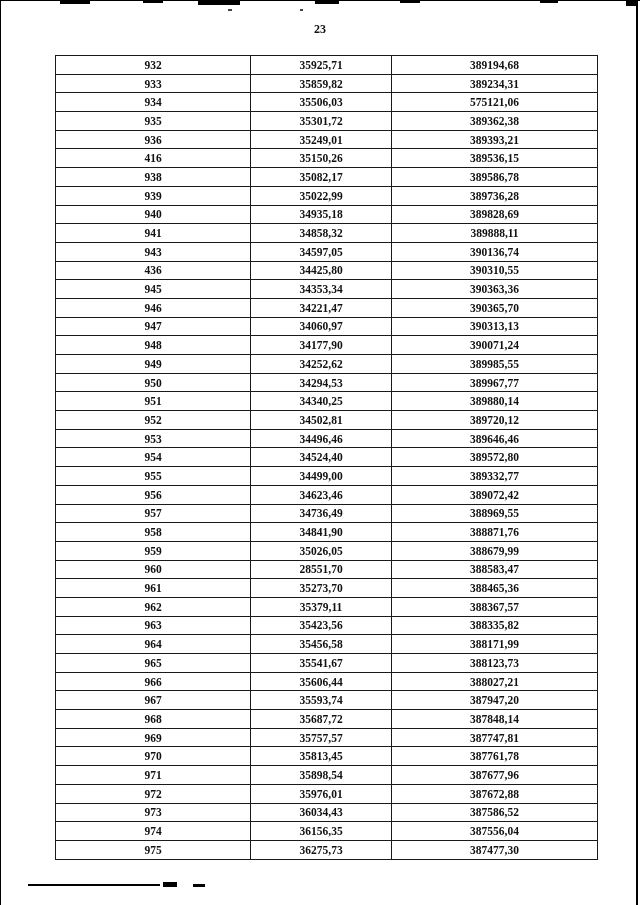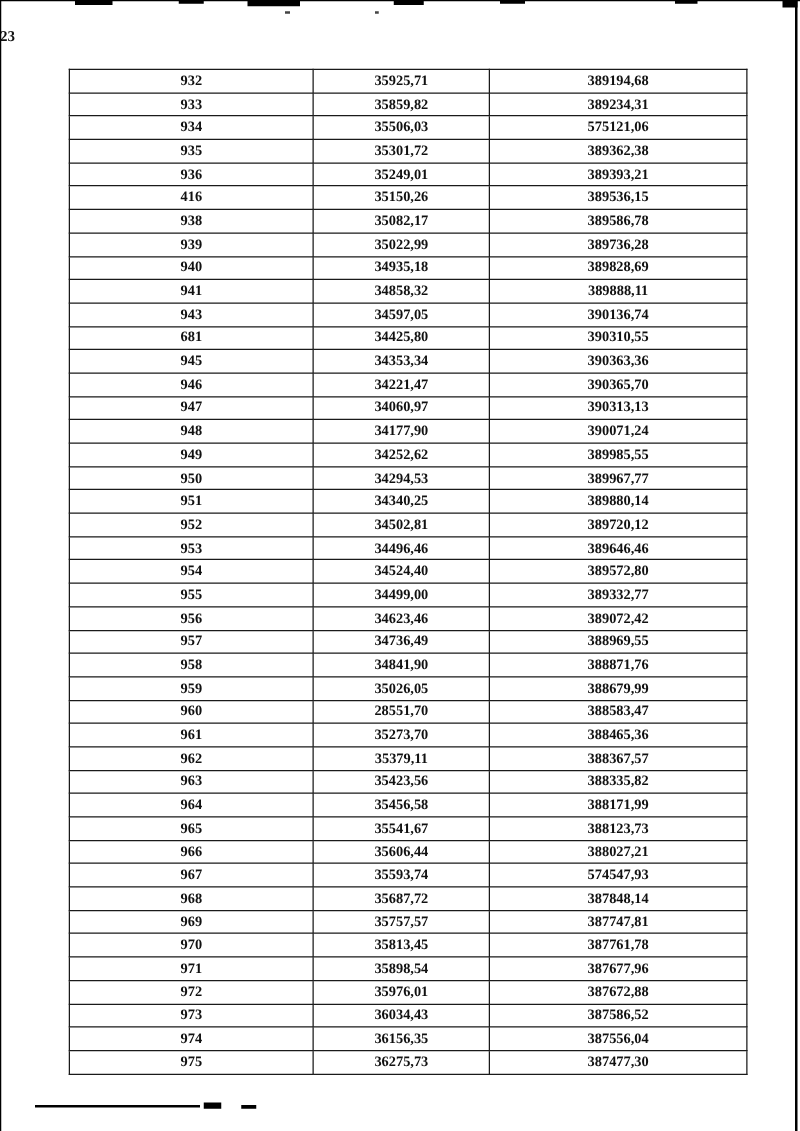--- a/index.html
+++ b/index.html
@@ -9,21 +9,21 @@
     height: 905px;
     background: #ffffff;
     font-family: "Liberation Serif", serif;
     overflow: hidden;
   }
   .page-number {
     position: absolute;
     top: 22px;
     left: 0;
     right: 0;
-    text-align: left;
+    text-align: center;
     font-size: 12px;
     font-weight: bold;
     color: #111;
   }
   .data-table {
     position: absolute;
     top: 55px;
     left: 55px;
     width: 543px;
     height: 805px;
@@ -129,21 +129,21 @@
           <td>941</td>
           <td>34858,32</td>
           <td>389888,11</td>
         </tr>
         <tr>
           <td>943</td>
           <td>34597,05</td>
           <td>390136,74</td>
         </tr>
         <tr>
-          <td>681</td>
+          <td>436</td>
           <td>34425,80</td>
           <td>390310,55</td>
         </tr>
         <tr>
           <td>945</td>
           <td>34353,34</td>
           <td>390363,36</td>
         </tr>
         <tr>
           <td>946</td>
@@ -246,21 +246,21 @@
           <td>388123,73</td>
         </tr>
         <tr>
           <td>966</td>
           <td>35606,44</td>
           <td>388027,21</td>
         </tr>
         <tr>
           <td>967</td>
           <td>35593,74</td>
-          <td>574547,93</td>
+          <td>387947,20</td>
         </tr>
         <tr>
           <td>968</td>
           <td>35687,72</td>
           <td>387848,14</td>
         </tr>
         <tr>
           <td>969</td>
           <td>35757,57</td>
           <td>387747,81</td>

